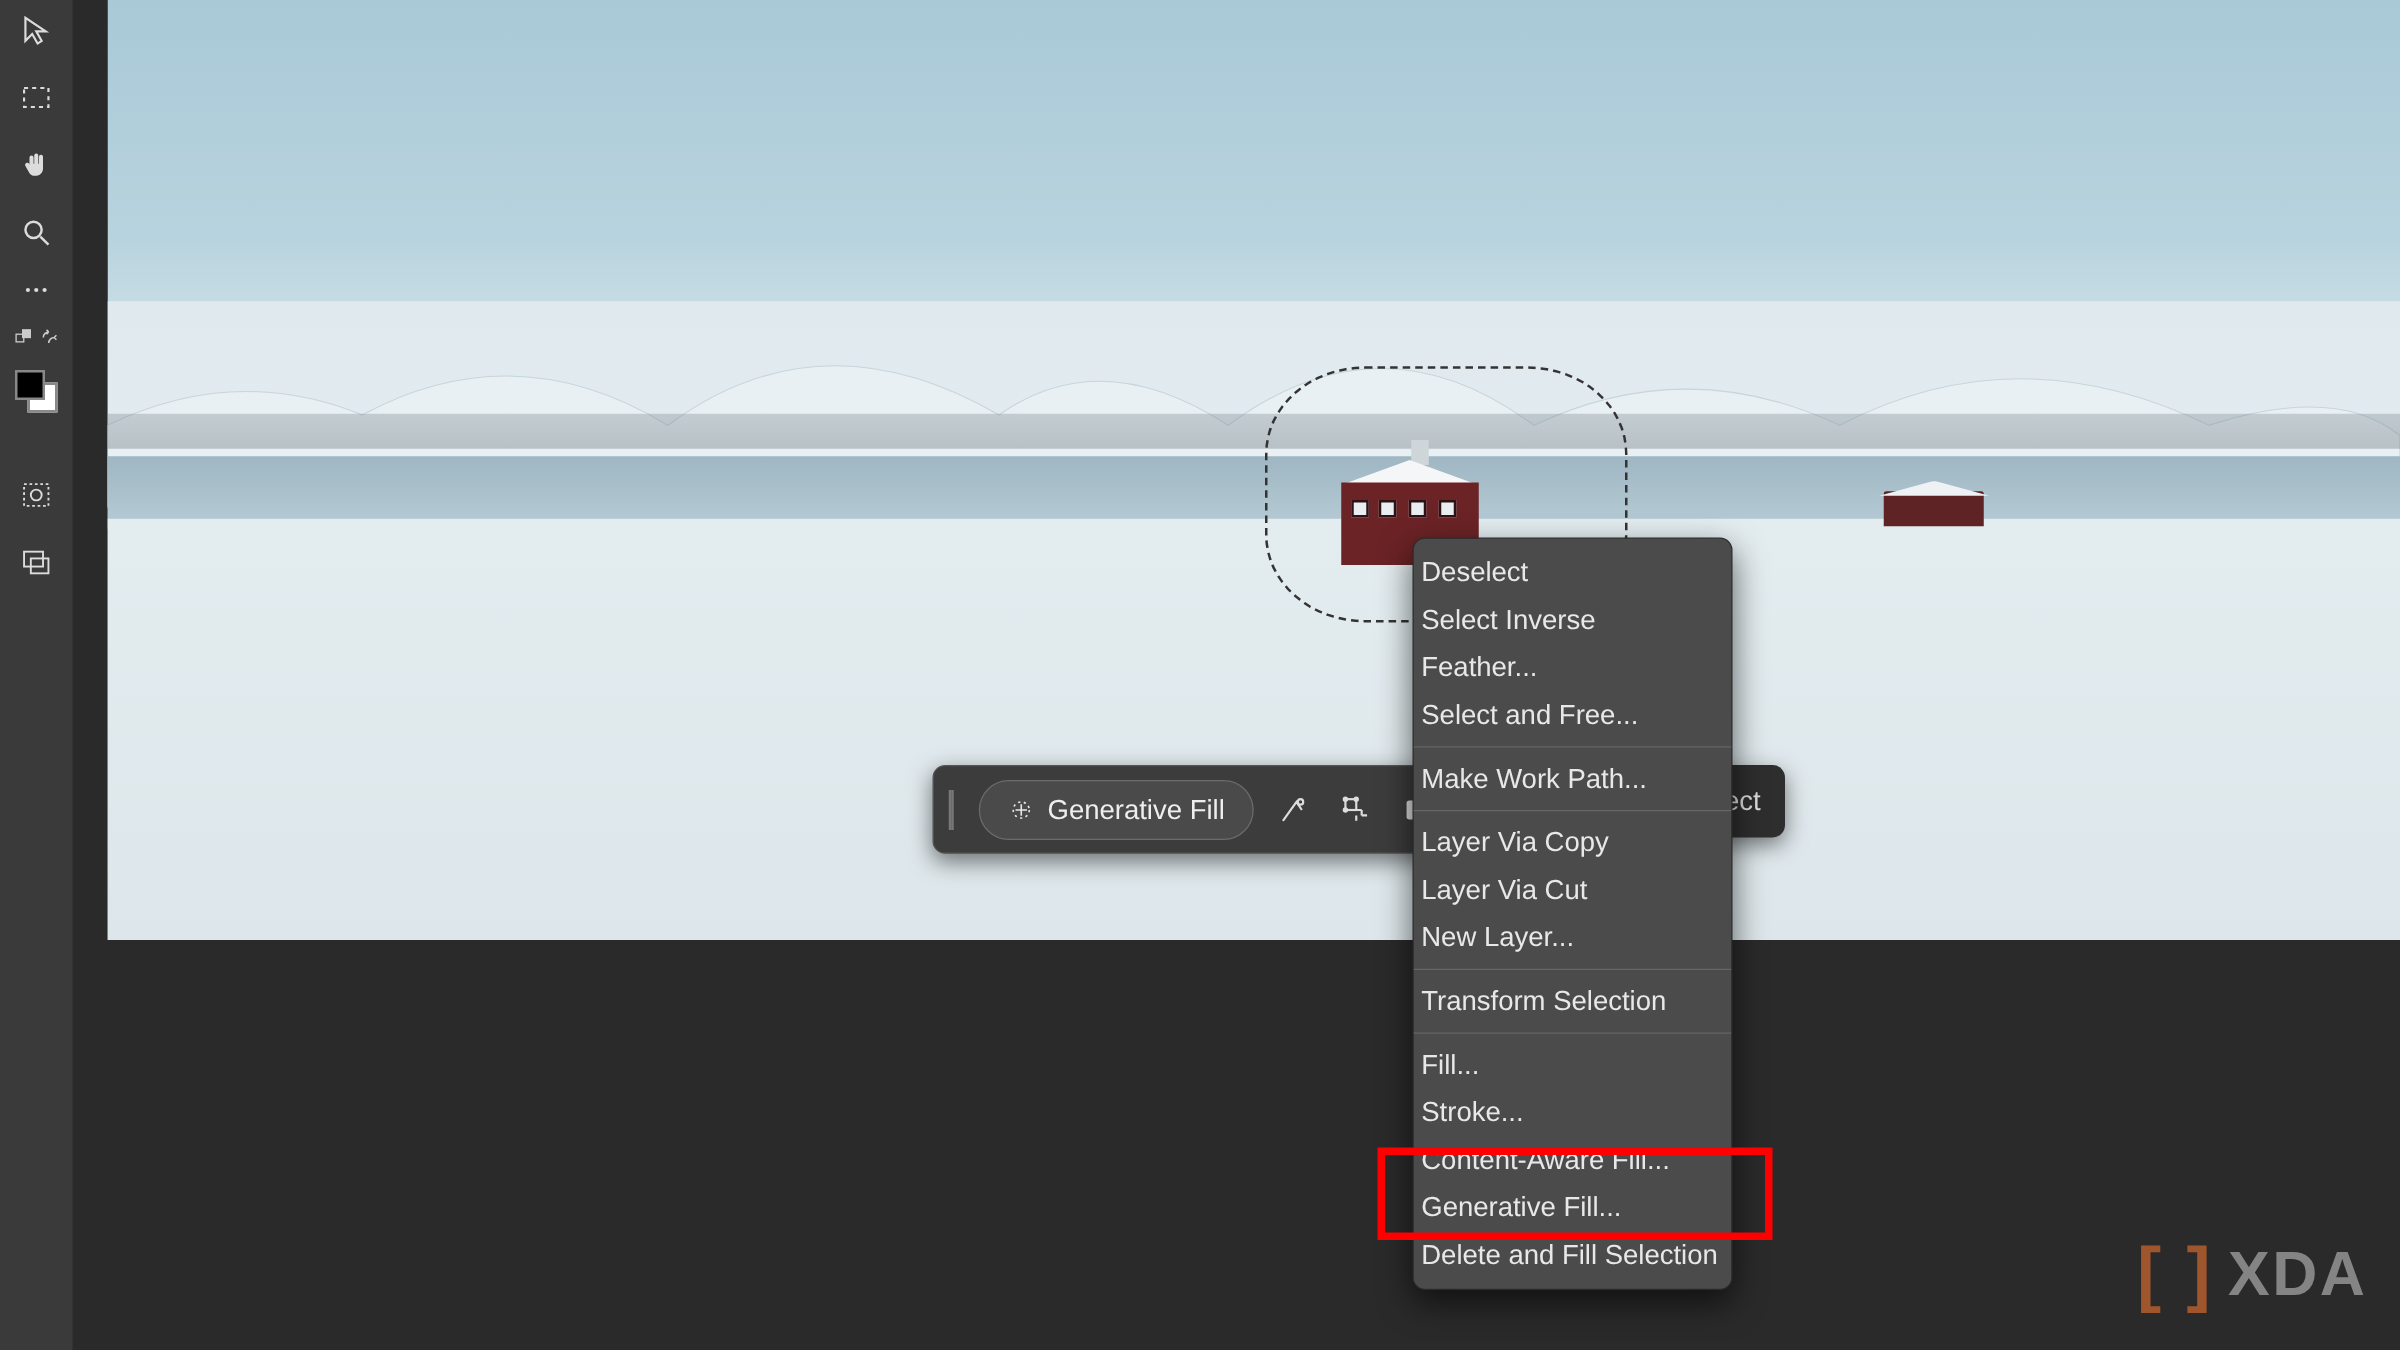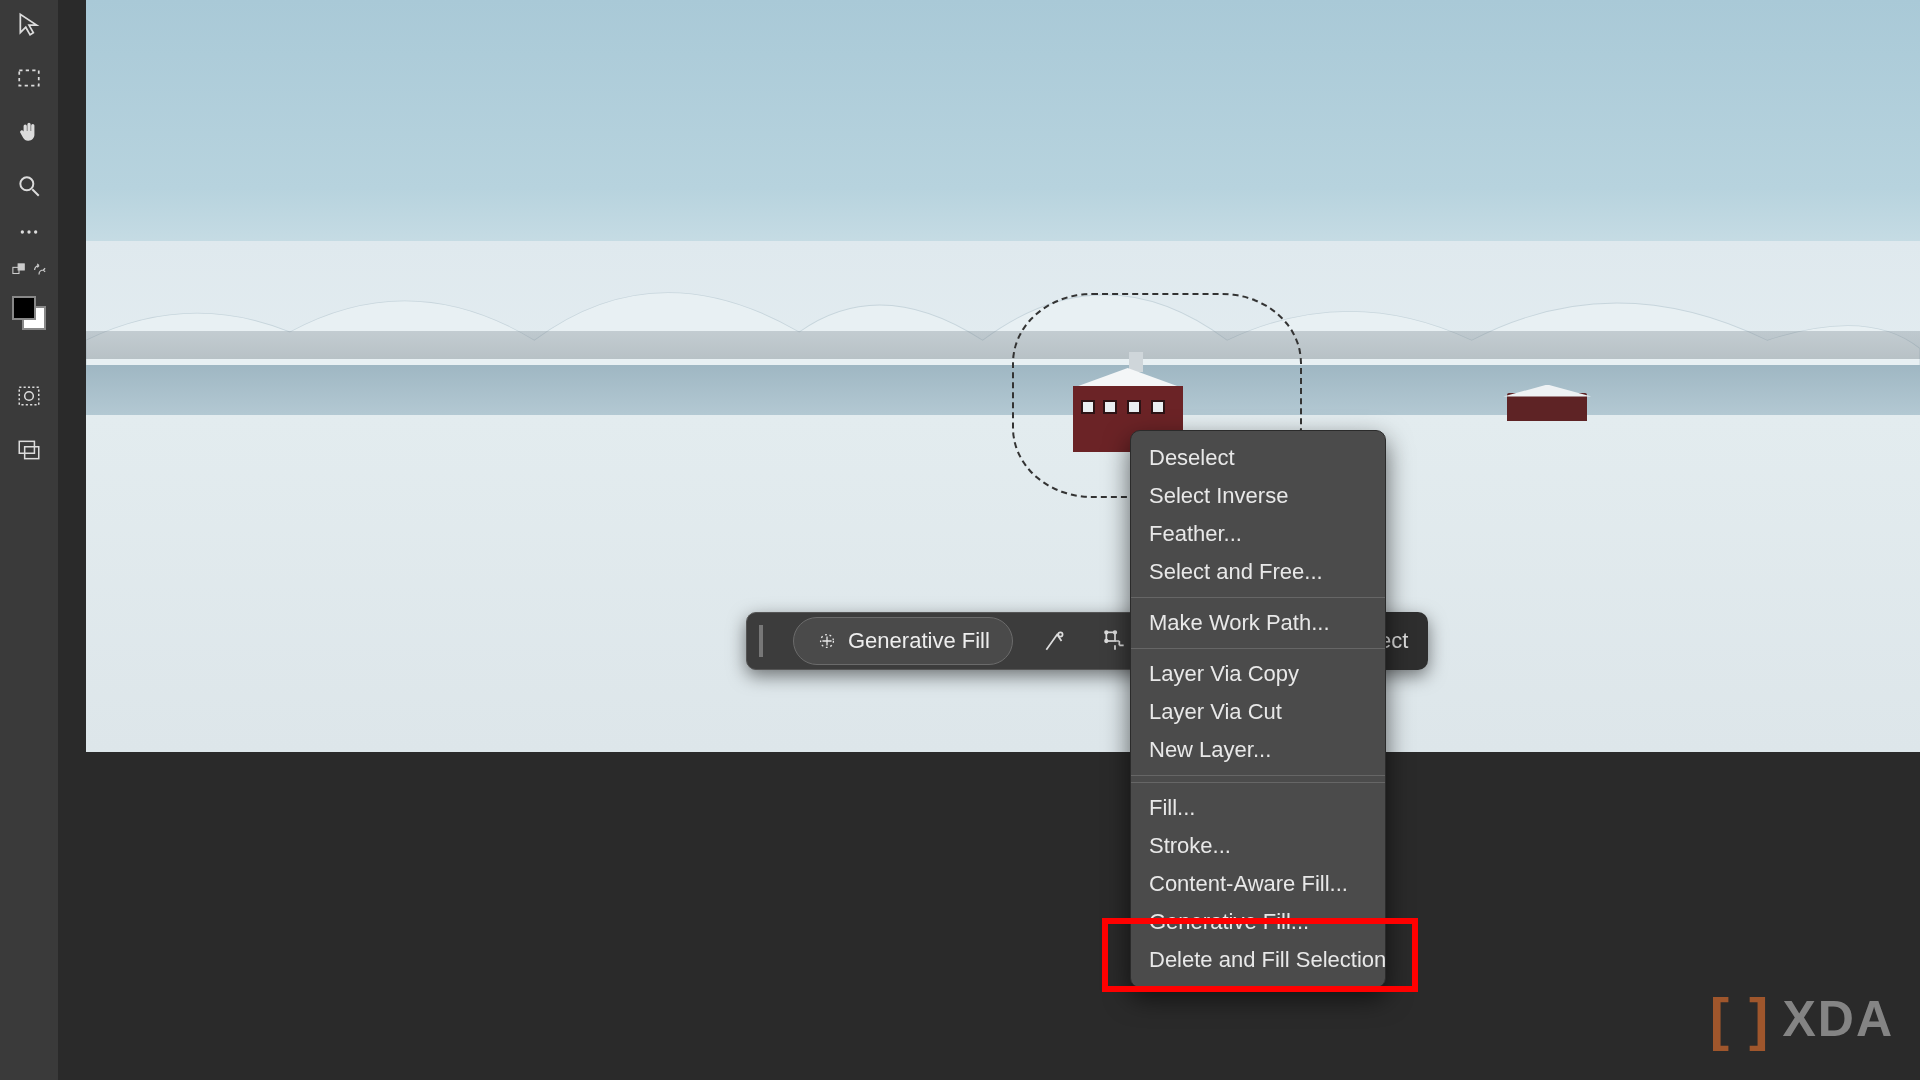--- a/index.html
+++ b/index.html
@@ -75,22 +75,22 @@
 
   
   .selection {
     position: absolute; top: 39%; left: 50.5%; width: 290px; height: 205px;
     border: 2px dashed #333; border-radius: 80px / 70px;
     background: transparent;
   }
 
   
   .ctx-bar {
-    position: absolute; top: 612px; left: 746px; height: 58px;
-    display: flex; align-items: center; gap: 24px;
+    position: absolute; top: 612px; left: 746px; height: 71px;
+    display: flex; align-items: center; gap: 14px;
     background: #3c3c3c; border: 1px solid #555; border-radius: 10px;
     padding: 24px 12px; box-shadow: 0 6px 18px rgba(0,0,0,.5);
   }
   .ctx-handle { width: 4px; height: 32px; border-left: 2px solid #777; border-right: 2px solid #777; margin-right: 6px;}
   .ctx-genfill {
     display: flex; align-items: center; gap: 10px;
     background: #4a4a4a; border: 1px solid #6b6b6b; border-radius: 26px;
     padding: 10px 22px; color: #eee; font-size: 22px; cursor: pointer;
   }
   .ctx-genfill .sparkle { width: 22px; height: 22px; }
@@ -105,21 +105,21 @@
   }
 
   
   .ctxmenu {
     position: absolute; top: 430px; left: 1130px; width: 256px;
     background: #4b4b4b; border: 1px solid #2b2b2b; border-radius: 10px;
     box-shadow: 0 10px 26px rgba(0,0,0,.6); padding: 8px 0;
     color: #e8e8e8; font-size: 22px;
   }
   .ctxmenu .sep { height: 1px; background: #666; margin: 6px 0; }
-  .ctxmenu .item { padding: 6px 18px; cursor: pointer; white-space: nowrap; }
+  .ctxmenu .item { padding: 6px 6px; cursor: pointer; white-space: nowrap; }
   .highlight-box {
     position: absolute; border: 6px solid #ff0000; pointer-events: none;
     top: 918px; left: 1102px; width: 316px; height: 74px;
   }
 
   
   .xda {
     position: absolute; right: 26px; bottom: 28px; display: flex; align-items: center; gap: 12px;
     color: #cfcfcf; font-weight: 700; font-size: 50px; letter-spacing: 2px;
     opacity: .55; font-family: "Arial Black", Arial, sans-serif;
@@ -256,20 +256,21 @@
     <div class="item">Select Inverse</div>
     <div class="item">Feather...</div>
     <div class="item">Select and Free...</div>
     <div class="sep"></div>
     <div class="item">Make Work Path...</div>
     <div class="sep"></div>
     <div class="item">Layer Via Copy</div>
     <div class="item">Layer Via Cut</div>
     <div class="item">New Layer...</div>
     <div class="sep"></div>
+    <div class="item">Transform Selection</div>
     <div class="sep"></div>
     <div class="item">Fill...</div>
     <div class="item">Stroke...</div>
     <div class="item">Content-Aware Fill...</div>
     <div class="item">Generative Fill...</div>
     <div class="item">Delete and Fill Selection</div>
   </div>
 
 <div class="highlight-box"></div>
 

